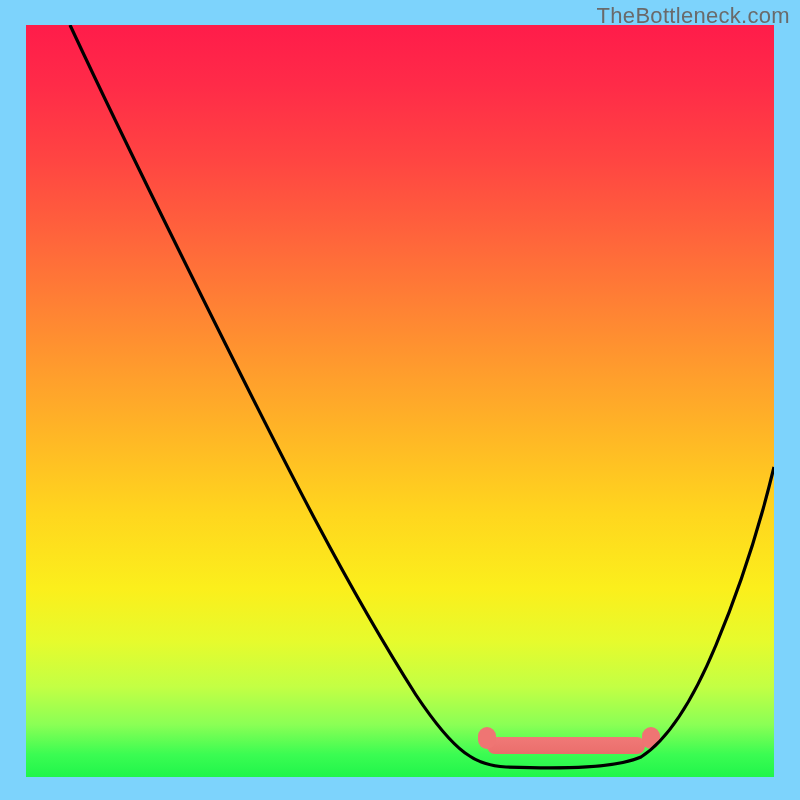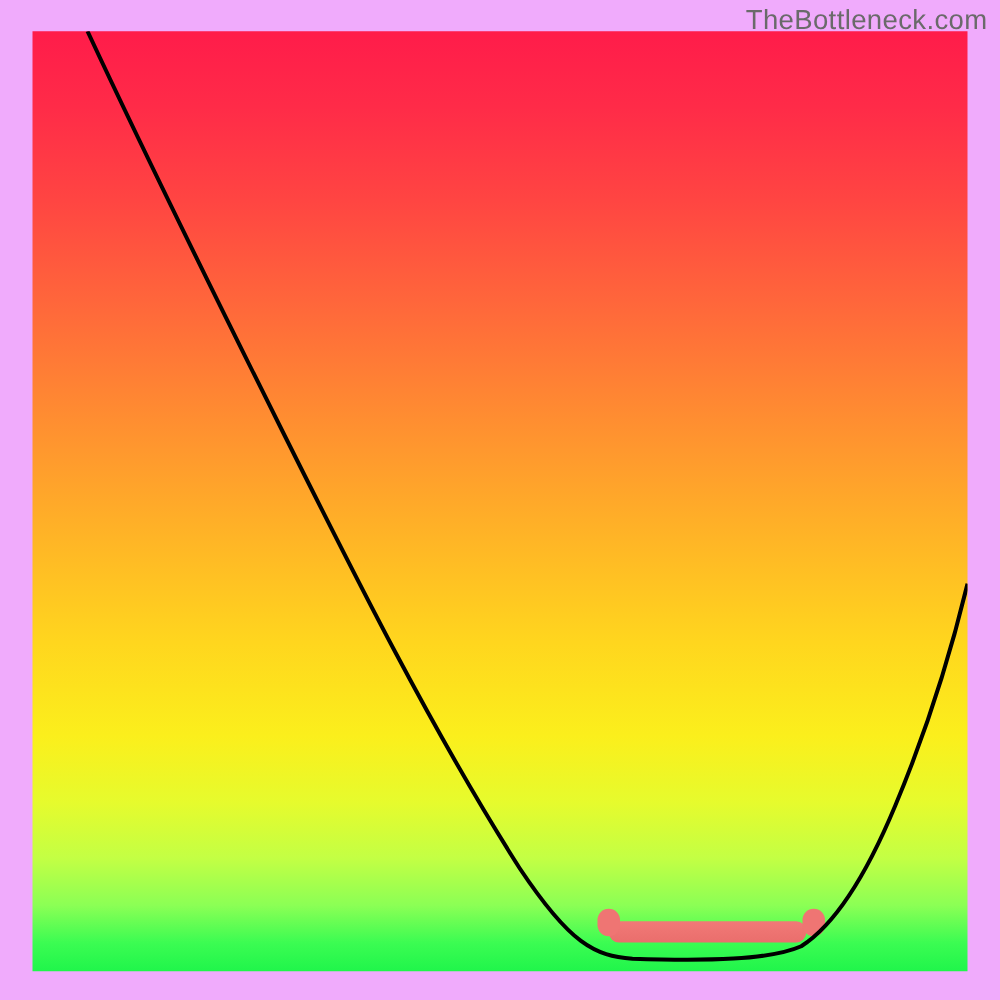--- a/index.html
+++ b/index.html
@@ -7,21 +7,21 @@
     padding: 0;
     width: 800px;
     height: 800px;
     background: #000;
     overflow: hidden;
   }
   .frame {
     position: relative;
     width: 800px;
     height: 800px;
-    background: #f0abfc;
+    background: #7dd3fc;
   }
   .watermark {
     position: absolute;
     top: 3px;
     right: 10px;
     color: #6a6a6a;
     font-family: Arial, Helvetica, sans-serif;
     font-size: 22px;
     letter-spacing: 0.3px;
   }

